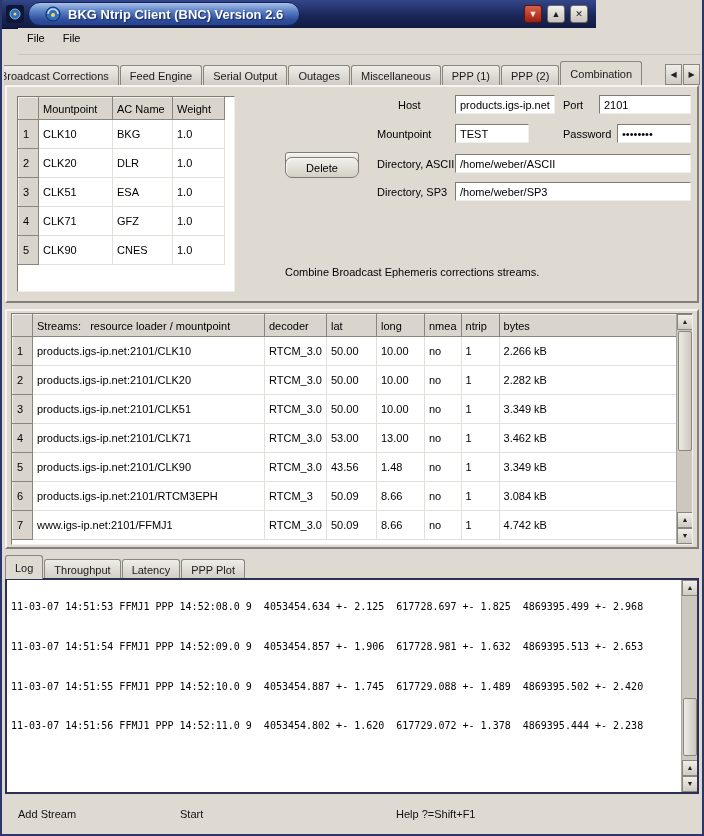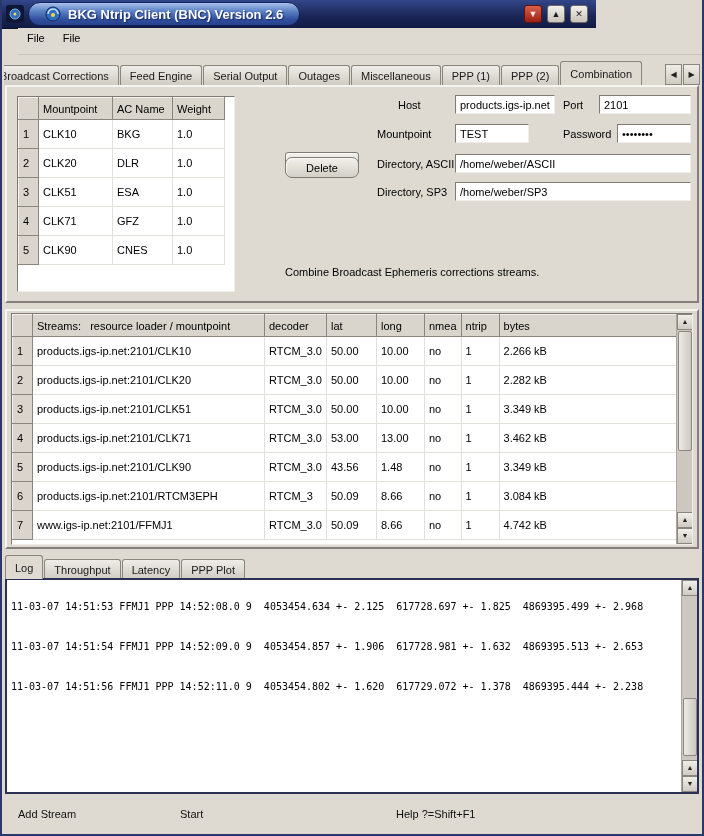--- a/index.html
+++ b/index.html
@@ -320,20 +320,21 @@
     <div class="tab active"><span>Log</span></div>
     <div class="tab"><span>Throughput</span></div>
     <div class="tab"><span>Latency</span></div>
     <div class="tab"><span>PPP Plot</span></div>
   </div>
 
   <div class="logarea" style="left:3px;top:578px;width:694px;height:216px;">
     <div class="logtext">
       <div>11-03-07 14:51:53 FFMJ1 PPP 14:52:08.0 9  4053454.634 +- 2.125  617728.697 +- 1.825  4869395.499 +- 2.968</div>
       <div>11-03-07 14:51:54 FFMJ1 PPP 14:52:09.0 9  4053454.857 +- 1.906  617728.981 +- 1.632  4869395.513 +- 2.653</div>
+      <div>11-03-07 14:51:55 FFMJ1 PPP 14:52:10.0 9  4053454.887 +- 1.745  617729.088 +- 1.489  4869395.502 +- 2.420</div>
       <div>11-03-07 14:51:56 FFMJ1 PPP 14:52:11.0 9  4053454.802 +- 1.620  617729.072 +- 1.378  4869395.444 +- 2.238</div>
       
       
       
       
       
       
       
       
       

